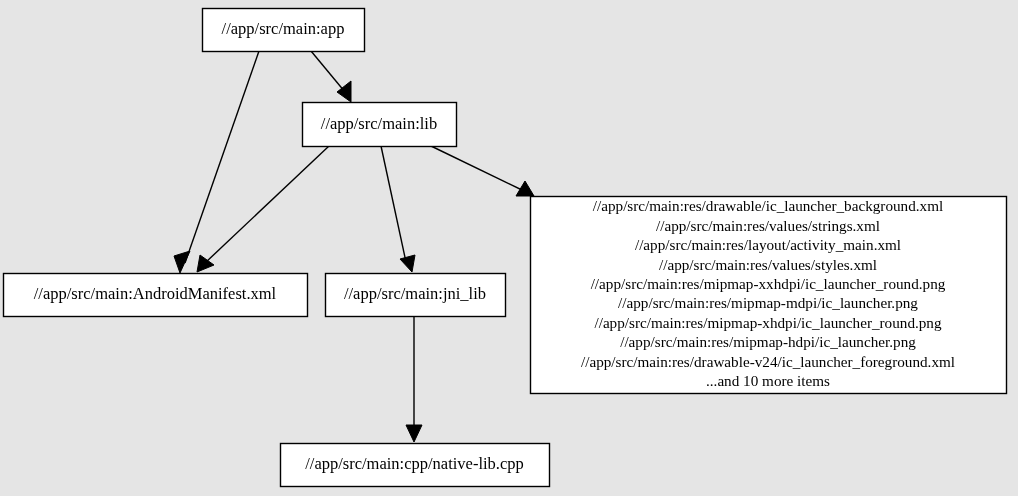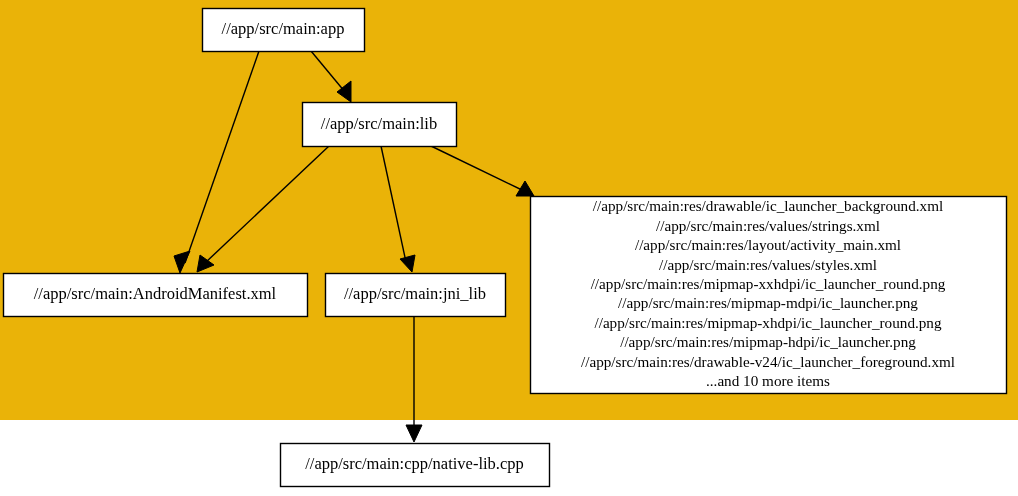--- a/index.html
+++ b/index.html
@@ -10,22 +10,22 @@
   }
   body {
     width: 1018px;
     height: 496px;
     overflow: hidden;
     font-family: "Liberation Serif", "DejaVu Serif", serif;
   }
   #graph-root {
     position: relative;
     width: 1018px;
-    height: 420px;
-    background: #eab308;
+    height: 496px;
+    background: #e5e5e5;
   }
   svg#graph-canvas {
     position: absolute;
     top: 0;
     left: 0;
     width: 1018px;
     height: 496px;
     display: block;
   }
   .node-box {

